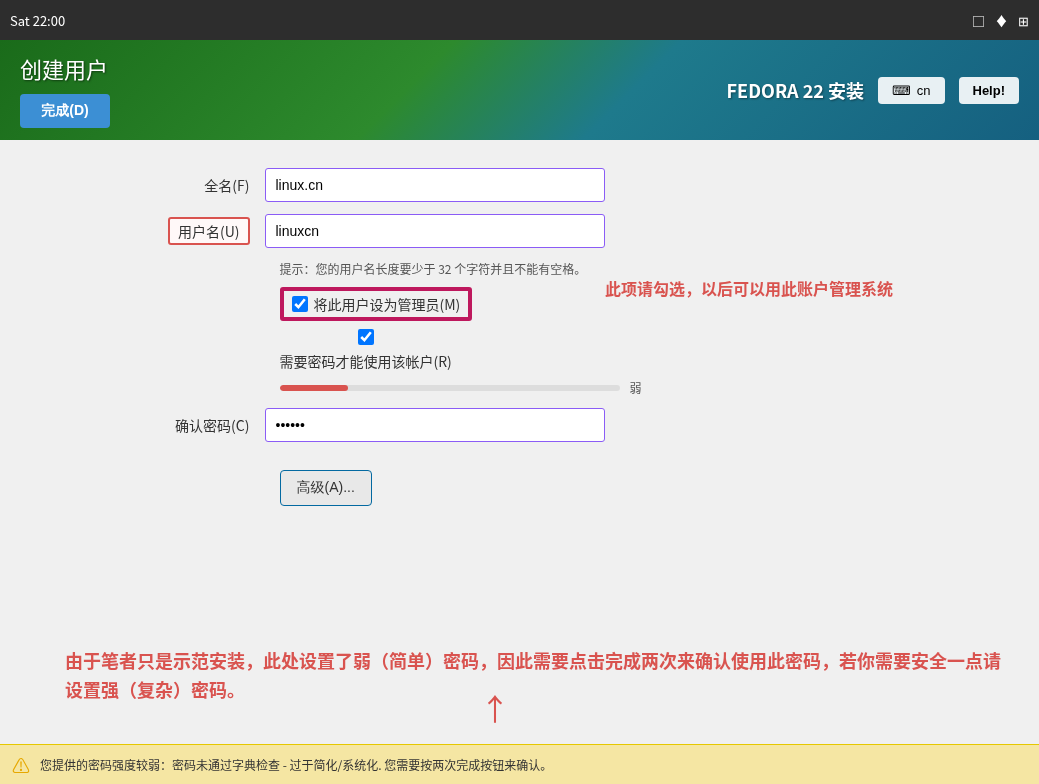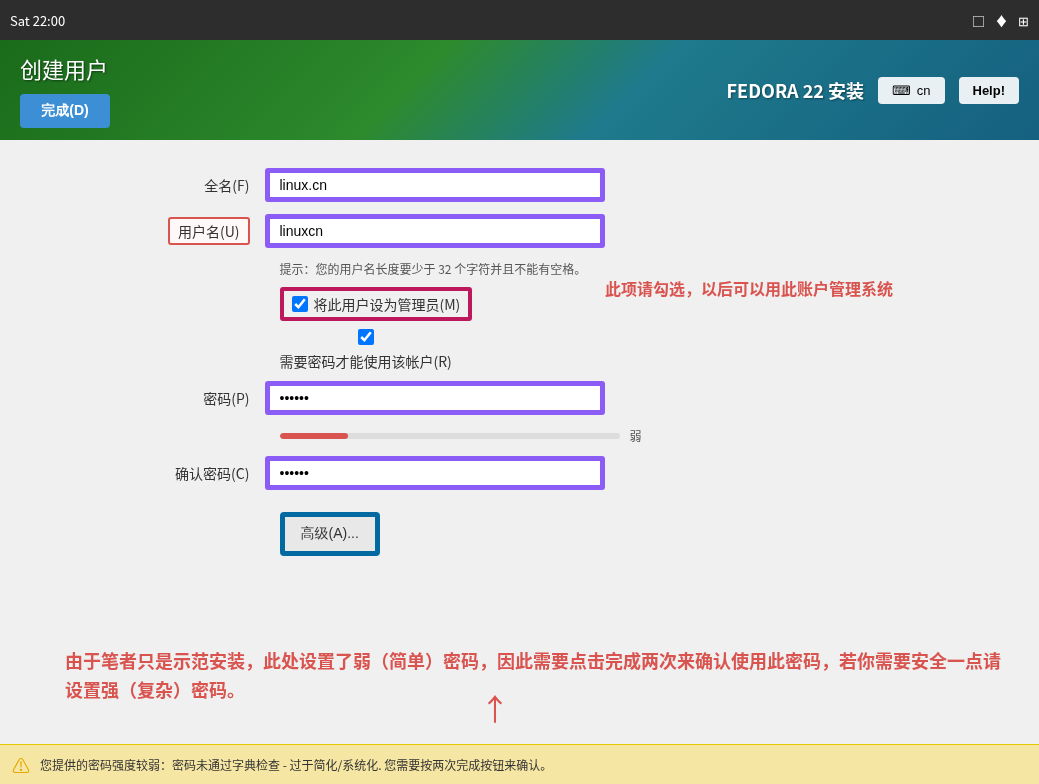--- a/index.html
+++ b/index.html
@@ -164,21 +164,21 @@
       width: 120px;
       padding-right: 15px;
       font-size: 14px;
       color: #333;
       flex-shrink: 0;
     }
 
     .form-input {
       width: 340px;
       height: 34px;
-      border: 5px solid #8b5cf6;
+      border: 1px solid #8b5cf6;
       border-radius: 3px;
       padding: 0 10px;
       font-size: 14px;
       background: #fff;
       outline: none;
     }
 
     .username-label-box {
       border: 2px solid #d9534f;
       border-radius: 3px;
@@ -263,27 +263,27 @@
     }
 
     .strength-label {
       font-size: 12px;
       color: #555;
     }
 
     .advanced-btn {
       margin-left: 135px;
       background: #e8e8e8;
-      border: 5px solid #0369a1;
+      border: 1px solid #0369a1;
       border-radius: 4px;
       padding: 8px 16px;
       font-size: 14px;
       cursor: pointer;
       color: #333;
-      margin-top: 10px;
+      margin-top: 16px;
     }
 
     
     .bottom-annotation {
       position: absolute;
       bottom: 80px;
       left: 30px;
       right: 30px;
       color: #d9534f;
       font-size: 18px;
@@ -388,24 +388,20 @@
 
       
       <div class="checkbox-row">
         <div class="checkbox-normal">
           <input type="checkbox" checked="" style="">
           <span class="checkbox-label">需要密码才能使用该帐户(R)</span>
         </div>
       </div>
 
       
-      <div class="form-row" style="margin-top: 10px;">
-        <span class="form-label">密码(P)</span>
-        <input class="form-input" type="password" value="●●●●●●" style="">
-      </div>
 
       
       <div class="password-strength-row">
         <div class="strength-bar-container">
           <div class="strength-bar-fill" style="width: 20%;"></div>
         </div>
         <span class="strength-label">弱</span>
       </div>
 
       

